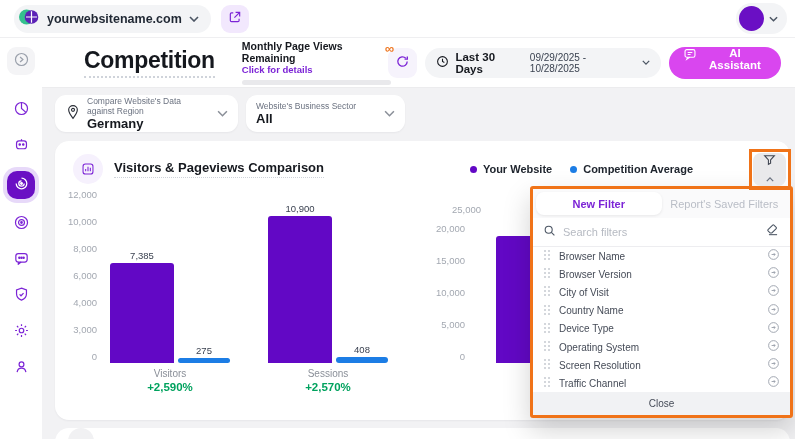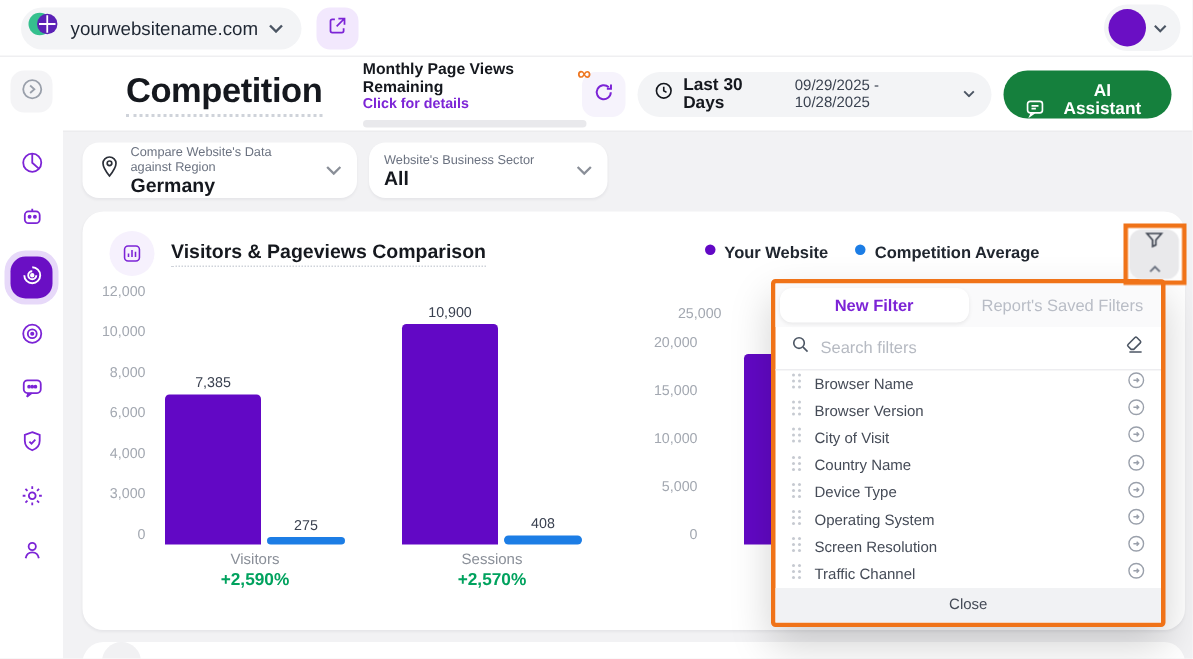--- a/index.html
+++ b/index.html
@@ -4,21 +4,21 @@
 <style>
   * { margin:0; padding:0; box-sizing:border-box; }
   html,body { width:795px; height:439px; overflow:hidden; background:#f2f2f4;
     font-family:"Liberation Sans", sans-serif; color:#1c2430; }
 
   
   .topbar { height:38px; background:#fff; display:flex; align-items:center;
     padding-left:14px; border-bottom:1px solid #efeff1; position:relative; z-index:10; }
   .site-pill { height:28px; background:#f3f4f6; border-radius:16px; display:flex;
     align-items:center; gap:7px; padding:0 12px 0 4px; cursor:pointer; }
-  .site-pill .name { font-size:12.5px; font-weight:400; color:#1f2733; }
+  .site-pill .name { font-size:12.5px; font-weight:700; color:#1f2733; }
   .share-btn { width:28px; height:28px; margin-left:10px; background:#f2e8fd;
     border-radius:9px; display:flex; align-items:center; justify-content:center; border:none; cursor:pointer; }
   .avatar-pill { margin-left:auto; margin-right:8px; height:31px; background:#f3f4f6;
     border-radius:17px; display:flex; align-items:center; gap:5px; padding:0 9px 0 3px; cursor:pointer; }
   .avatar-circle { width:25px; height:25px; border-radius:50%; background:#6a0fc4; }
 
   
   .shell { display:flex; height:401px; }
   .sidebar { width:42px; background:#fff; display:flex; flex-direction:column;
     align-items:center; padding-top:9px; flex-shrink:0; }
@@ -37,64 +37,64 @@
   .mpv-link { font-size:9.5px; font-weight:700; color:#7c24d6; cursor:pointer; }
   .mpv-inf { position:absolute; right:-6px; top:1px; color:#ee7722; font-size:13px; font-weight:700; }
   .mpv-bar { position:absolute; left:0; bottom:0; width:149px; height:5px; background:#e9e9ec; border-radius:3px; }
   .hdr-right { margin-left:auto; display:flex; align-items:center; gap:8px; }
   .refresh-btn { width:30px; height:30px; border-radius:9px; background:#f6f3fc; border:none;
     display:flex; align-items:center; justify-content:center; cursor:pointer; }
   .date-pill { height:30px; background:#f3f4f6; border-radius:16px; display:flex; align-items:center;
     gap:6px; padding:0 11px; cursor:pointer; }
   .date-preset { font-size:11.5px; font-weight:700; color:#15181e; }
   .date-range { font-size:10px; color:#3a4250; }
-  .ai-btn { height:32px; background:#15803d; border:none; border-radius:17px; display:flex;
-    align-items:flex-end; gap:6px; padding:0 14px; cursor:pointer; }
+  .ai-btn { height:32px; background:#d946ef; border:none; border-radius:17px; display:flex;
+    align-items:flex-start; gap:6px; padding:0 14px; cursor:pointer; }
   .ai-btn span { color:#fff; font-size:11.5px; font-weight:700; }
 
   
   .content { padding:7px 0 0 13px; }
   .filters-row { display:flex; gap:8px; }
   .filter-pill { background:#fff; border-radius:11px; height:37px; display:flex; align-items:center;
     padding:0 10px; box-shadow:0 1px 2px rgba(16,24,40,.05); cursor:pointer; }
   .filter-pill .txt { display:flex; flex-direction:column; margin:0 8px 0 6px; }
   .fp-label { font-size:8.5px; color:#6b7280; }
   .fp-value { font-size:13px; font-weight:700; color:#15181e; }
   .chev { display:inline-flex; }
 
   
   .chart-card { position:relative; margin-top:9px; width:735px; height:279px; background:#fff;
     border-radius:14px; box-shadow:0 1px 2px rgba(16,24,40,.05); }
   .card-head { position:absolute; top:13px; left:18px; display:flex; align-items:center; gap:11px; }
   .card-icon { width:30px; height:30px; border-radius:50%; background:#f6f1fd; display:flex;
     align-items:center; justify-content:center; }
   .card-title { font-size:13px; font-weight:700; color:#15181e; border-bottom:1.5px dotted #cfd3da; padding-bottom:2px; }
   .legend { position:absolute; top:22px; right:97px; display:flex; gap:18px; }
-  .legend-item { display:flex; gap:6px; }
+  .legend-item { display:flex; align-items:center; gap:6px; }
   .legend-dot { width:7px; height:7px; border-radius:50%; }
   .legend-label { font-size:11px; font-weight:700; color:#20262f; }
   .funnel-btn { position:absolute; left:698px; top:12px; width:33px; height:33px; background:#e9e9eb;
     border:none; border-radius:8px; display:flex; flex-direction:column; align-items:center;
     justify-content:center; gap:1px; cursor:pointer; z-index:46; }
   .funnel-box { position:absolute; left:694px; top:8px; width:42px; height:41px;
     border:3px solid #f07318; z-index:45; pointer-events:none; }
 
   .plot { position:absolute; left:12px; top:46px; width:470px; height:218px; }
   .tick { position:absolute; font-size:9.5px; color:#a3a8b1; text-align:right; }
   .bar { position:absolute; }
   .bar-value { position:absolute; width:64px; text-align:center; font-size:9.5px; color:#3a4150; }
   .cat { position:absolute; width:100px; text-align:center; font-size:10px; color:#8a8f98; top:181px; }
   .chg { position:absolute; width:100px; text-align:center; font-size:11.5px; font-weight:700; top:194px; }
 
   
   .next-card { margin-top:8px; width:735px; height:20px; background:#fff; border-radius:14px 14px 0 0; }
   .next-card .ph { width:26px; height:26px; border-radius:50%; background:#f1f1f3; margin:6px 0 0 13px; }
 
   
-  .filter-panel { position:fixed; left:514px; top:186px; width:263px; height:232px; background:#fff;
+  .filter-panel { position:fixed; left:530px; top:186px; width:263px; height:232px; background:#fff;
     border:3px solid #f07318; border-radius:3px; z-index:40; display:flex; flex-direction:column;
     box-shadow:0 12px 28px rgba(0,0,0,.18); }
   .fp-tabs { display:flex; background:#fafafb; padding:3px; flex-shrink:0; }
   .fp-tab { flex:1; height:23px; display:flex; align-items:center; justify-content:center;
     font-size:11px; border:none; background:transparent; cursor:pointer; color:#b9bdc6; }
   .fp-tab.active { background:#fff; border-radius:8px; color:#7c24d6; font-weight:700;
     box-shadow:0 1px 3px rgba(0,0,0,.08); }
   .fp-search { display:flex; align-items:center; gap:7px; padding:0 10px; height:29px;
     border-bottom:1px solid #ededf0; flex-shrink:0; }
   .fp-search input { flex:1; border:none; outline:none; background:transparent; font-size:11px;

